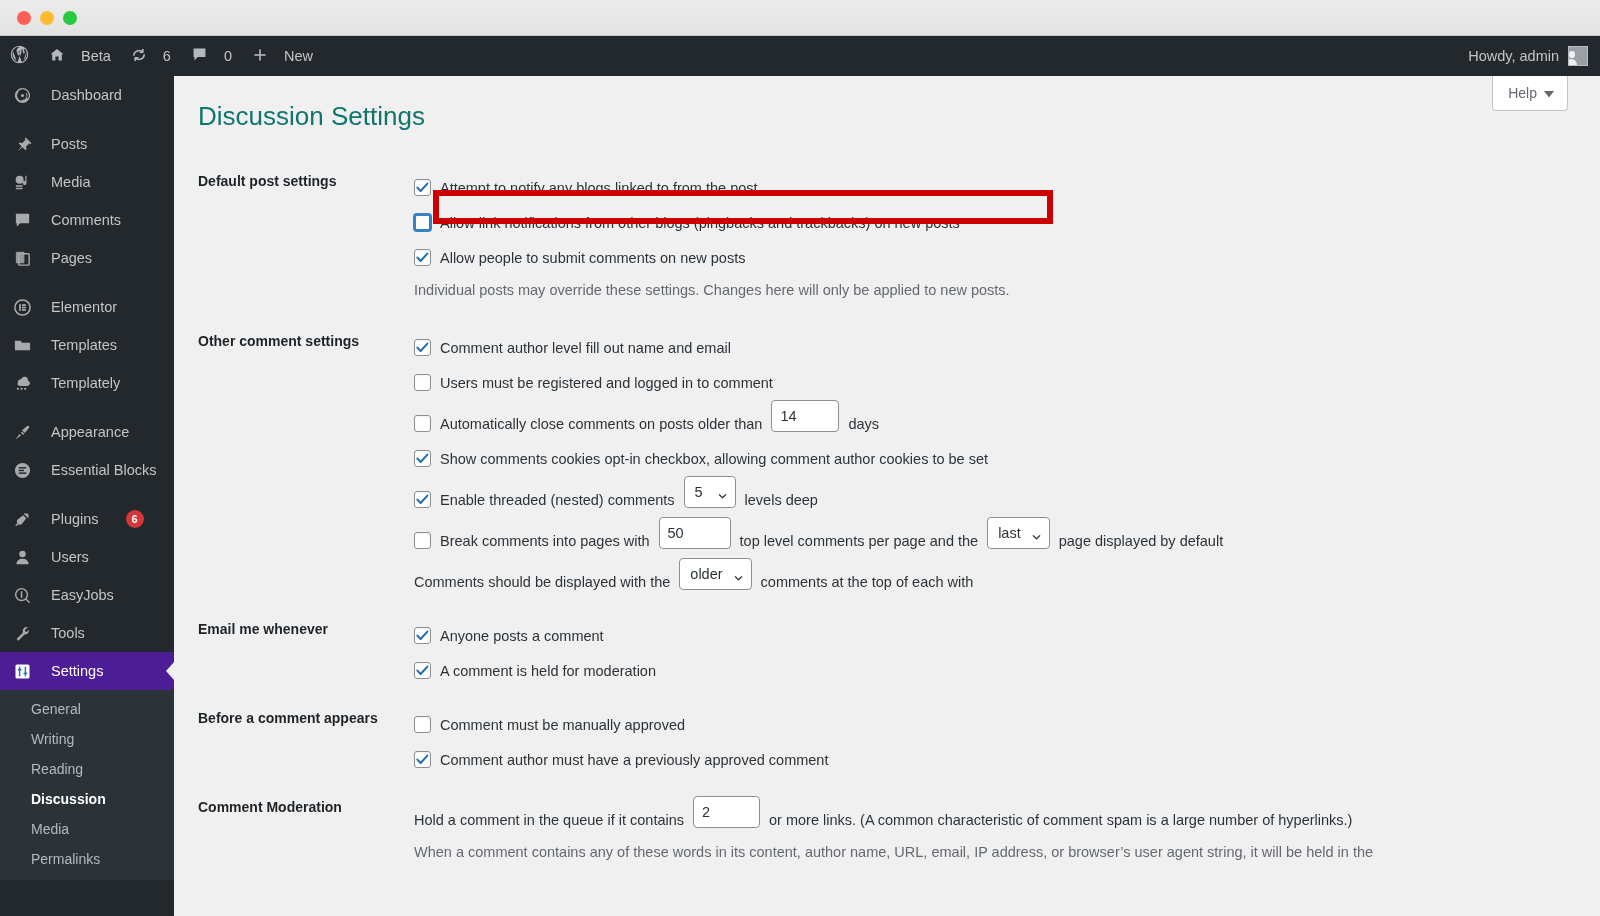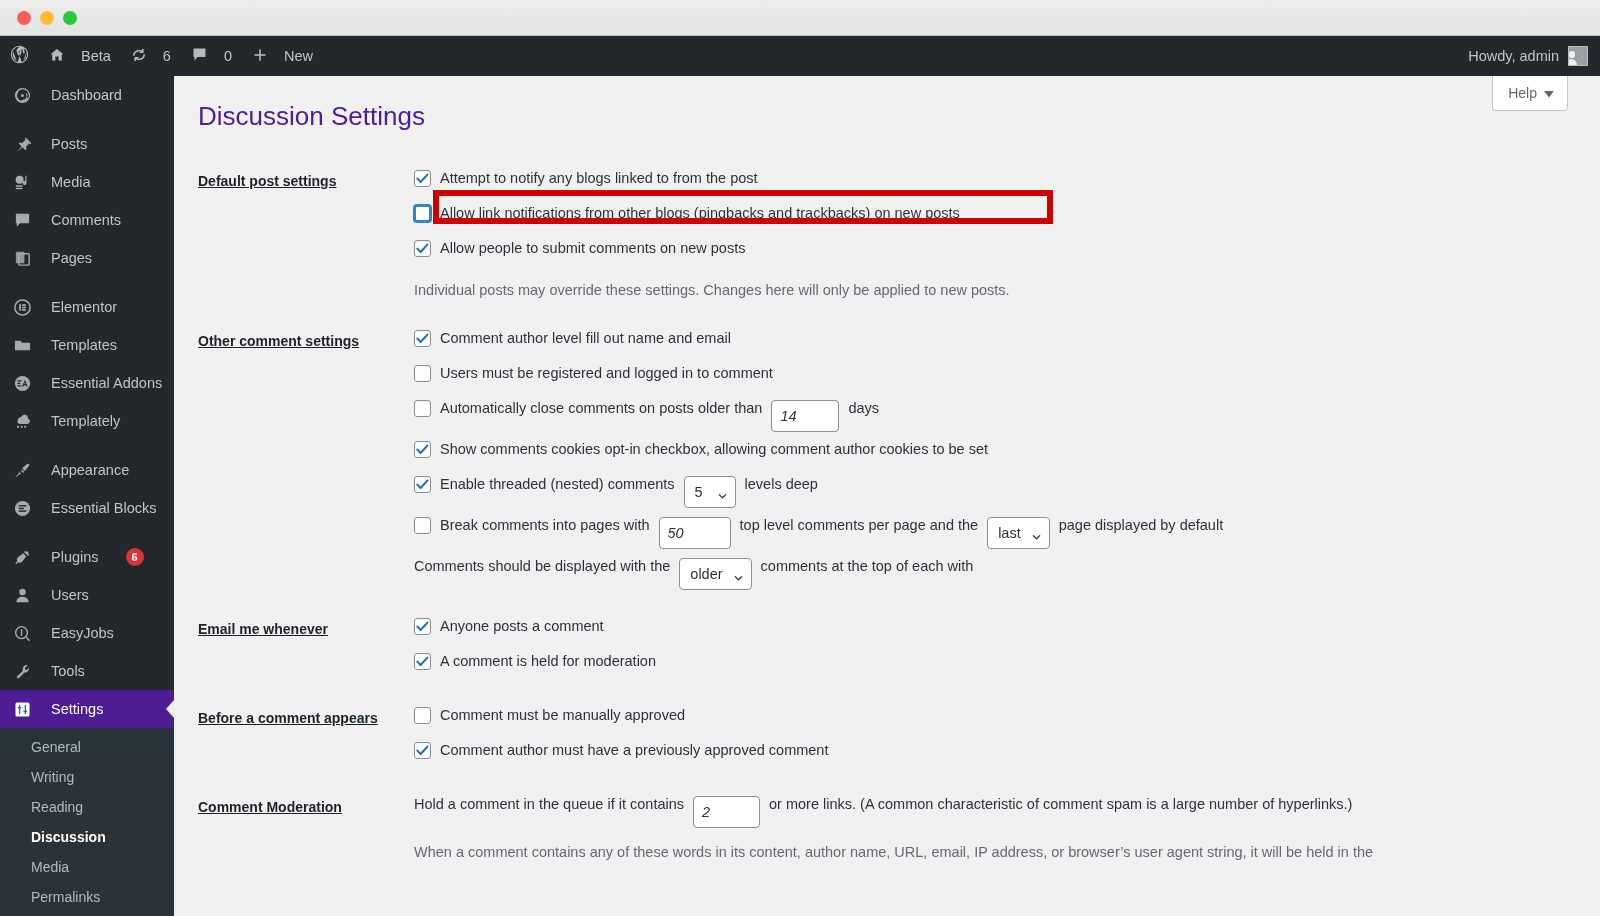--- a/index.html
+++ b/index.html
@@ -81,33 +81,32 @@
     background: #f0f0f1; overflow: hidden;
   }
   #help-tab {
     position: absolute; top: 0; right: 32px;
     background: #fff; border: 1px solid #c3c4c7; border-top: none;
     border-radius: 0 0 4px 4px;
     padding: 9px 13px 9px 15px; font-size: 14px; color: #646970; cursor: pointer;
     display: flex; align-items: center; gap: 7px;
   }
   h1#page-title {
-    font-size: 26px; font-weight: 400; color: #4c1d95;
+    font-size: 26px; font-weight: 400; color: #0f766e;
     padding: 24px 0 0 24px; line-height: 1.3;
   }
 
   table.form-table { margin-top: 22px; width: 100%; border-collapse: collapse; }
   table.form-table th {
     width: 240px; text-align: left; vertical-align: top;
     padding: 16px 10px 16px 24px; font-size: 14px; font-weight: 600; color: #1d2327;
     line-height: 1.3;
-    text-decoration: underline;
   }
   table.form-table td { padding: 14px 10px 14px 0; vertical-align: top; }
-  .row-line { display: flex; align-items: flex-start; min-height: 26px; margin-bottom: 9px; flex-wrap: wrap; }
+  .row-line { display: flex; align-items: flex-end; min-height: 26px; margin-bottom: 9px; flex-wrap: wrap; }
   .row-line:last-child { margin-bottom: 0; }
   .cb-label { font-size: 14.5px; color: #2c3338; margin-left: 9px; }
   .inline-text { font-size: 14.5px; color: #2c3338; }
 
   
   .wpcb {
     width: 17px; height: 17px; min-width: 17px; border: 1px solid #8c8f94;
     border-radius: 3px; background: #fff; display: inline-flex;
     align-items: center; justify-content: center; cursor: pointer;
     box-shadow: inset 0 1px 2px rgba(0,0,0,.06);
@@ -116,21 +115,20 @@
   .wpcb svg { display: none; }
   .wpcb.checked svg { display: block; }
 
   .desc { font-size: 14.5px; color: #646970; margin-top: 14px; line-height: 1.5; }
 
   input.wpnum {
     border: 1px solid #8c8f94; border-radius: 4px; background: #fff;
     height: 32px; font-size: 14.5px; color: #2c3338; padding: 0 8px;
     font-family: "Liberation Sans", sans-serif;
     box-shadow: 0 0 0 transparent;
-    font-style: italic;
   }
   .w-days { width: 68px; }
   .w-pages { width: 72px; }
   .w-links { width: 67px; }
 
   .wpselect {
     position: relative; display: inline-flex; align-items: center;
     border: 1px solid #8c8f94; border-radius: 4px; background: #fff;
     height: 32px; padding: 0 28px 0 10px; font-size: 14.5px; color: #2c3338;
     cursor: pointer; min-width: 52px;
@@ -281,34 +279,20 @@
 
   <div class="menu-item">
     <span class="mi-icon">
       <svg width="19" height="19" viewBox="0 0 20 20" fill="currentColor">
           <path d="M2 5h6l1.5 2H18v8H2V5z"></path>
         </svg>
     </span>
     <span>Templates</span>
   </div>
 
-  <div class="menu-item">
-    <span class="mi-icon">
-      <svg width="19" height="19" viewBox="0 0 20 20" fill="currentColor">
-          <circle cx="10" cy="10" r="8"></circle>
-          <g fill="#23282d">
-            <rect x="4.6" y="6.6" width="4.2" height="1.3"></rect>
-            <rect x="4.6" y="9.2" width="3" height="1.3"></rect>
-            <rect x="4.6" y="11.8" width="4.2" height="1.3"></rect>
-            <path d="M12.6 6.2l2.9 7h-1.4l-.52-1.4h-2.1l-.5 1.4h-1.4l2.9-7zm0 2.4l-.62 1.9h1.24l-.62-1.9z"></path>
-          </g>
-        </svg>
-    </span>
-    <span>Essential Addons</span>
-  </div>
 
   <div class="menu-item">
     <span class="mi-icon">
       <svg width="19" height="19" viewBox="0 0 20 20" fill="currentColor">
           <path d="M5 9a3.5 3.5 0 013.4-3.5A3.8 3.8 0 0115.8 7 2.8 2.8 0 0115 12.5H6.8A2.6 2.6 0 015 9z"></path>
           <circle cx="5.2" cy="15.6" r="1.15"></circle>
           <circle cx="9" cy="15.6" r="1.15"></circle>
           <circle cx="12.8" cy="15.6" r="1.15"></circle>
         </svg>
     </span>

